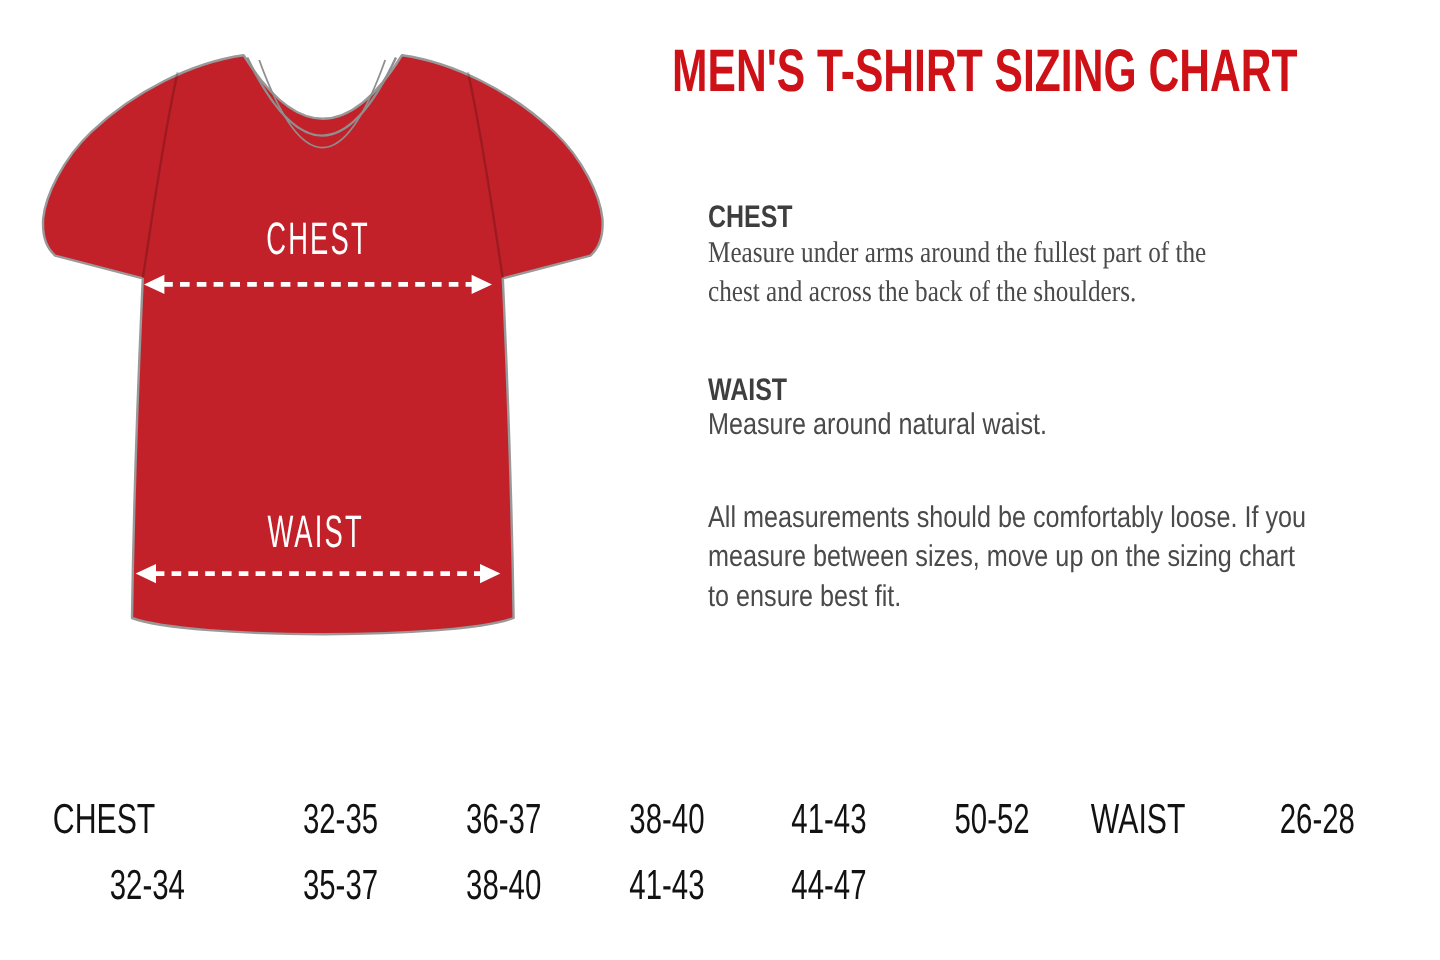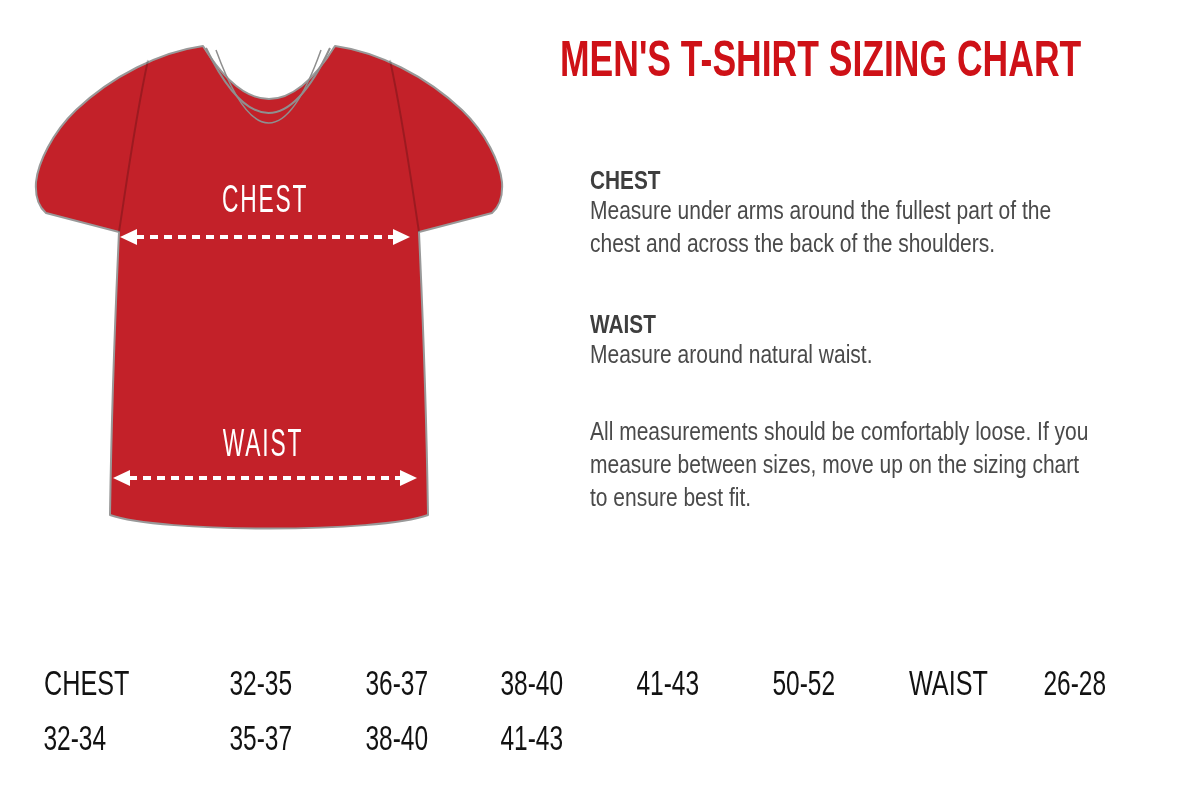--- a/index.html
+++ b/index.html
@@ -20,31 +20,31 @@
     position:absolute;left:30px;margin:0;
     font-size:26px;font-weight:bold;color:#3E3E3E;white-space:nowrap;
     transform:scaleX(0.80);transform-origin:left center;
   }
   .sec-body{position:absolute;left:30px;}
   .sec-body .line{
     font-size:25px;color:#4A4A4A;line-height:33px;white-space:nowrap;
     transform:scaleX(0.84);transform-origin:left center;
   }
   .head-chest{top:165px;}
-  .body-chest{top:194px;}
+  .body-chest{top:194px;font-family:Liberation Serif, serif;}
   .head-waist{top:309px;}
   .body-waist{top:338px;}
   .body-note{top:415px;}
   
   .size-table{
     position:absolute;left:30px;top:607px;width:1136px;
     display:grid;grid-template-columns:186px repeat(7,1fr);
     grid-template-rows:48px 55px 55px;
   }
-  .cell{display:flex;align-items:center;justify-content:flex-start;}
+  .cell{display:flex;align-items:center;justify-content:center;}
   .cell.label{justify-content:flex-start;padding-left:14px;}
   .cond{display:inline-block;white-space:nowrap;transform:scaleX(0.70);transform-origin:center;}
   .cell.label .cond{transform-origin:left center;transform:scaleX(0.72);}
   .row-header .cond{font-size:30px;font-weight:bold;color:#ffffff;transform:scaleX(0.72);}
   .row-chest .cond,.row-waist .cond{font-size:35px;color:#121212;}
 </style>
 </head>
 <body>
 
 <div class="sheet">
@@ -157,15 +157,18 @@
       </div>
     <div class="cell row-waist">
         <span class="cond">35-37</span>
       </div>
     <div class="cell row-waist">
         <span class="cond">38-40</span>
       </div>
     <div class="cell row-waist">
         <span class="cond">41-43</span>
       </div>
+    <div class="cell row-waist">
+        <span class="cond">44-47</span>
+      </div>
   </div>
 
 </div>
 
 </body></html>

